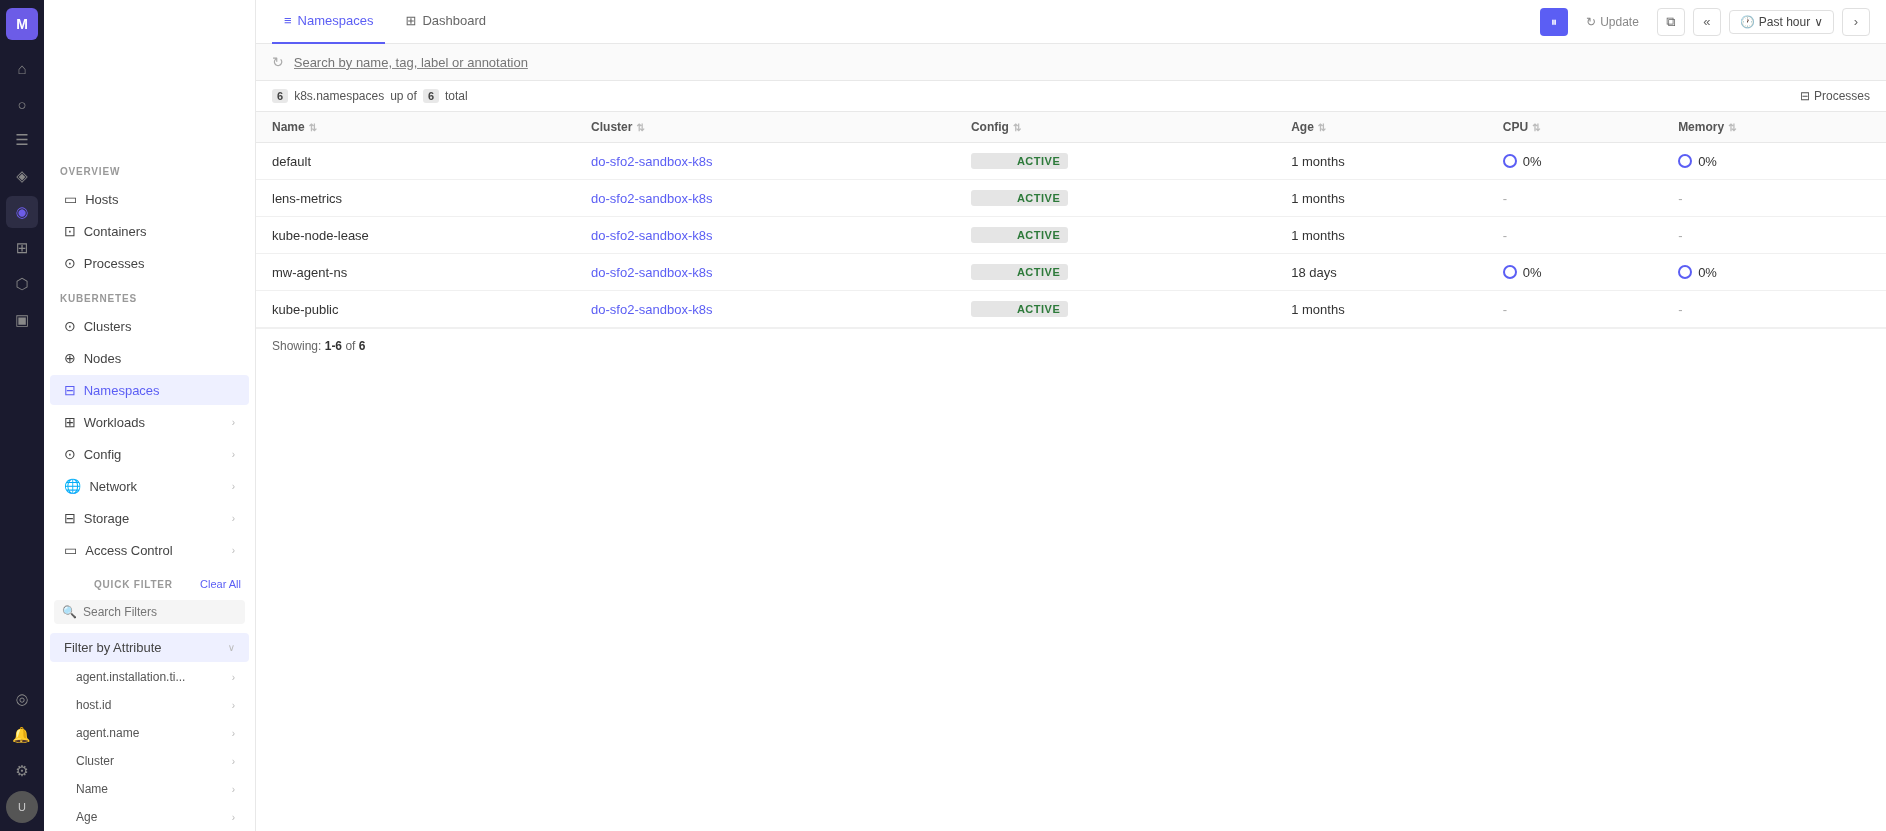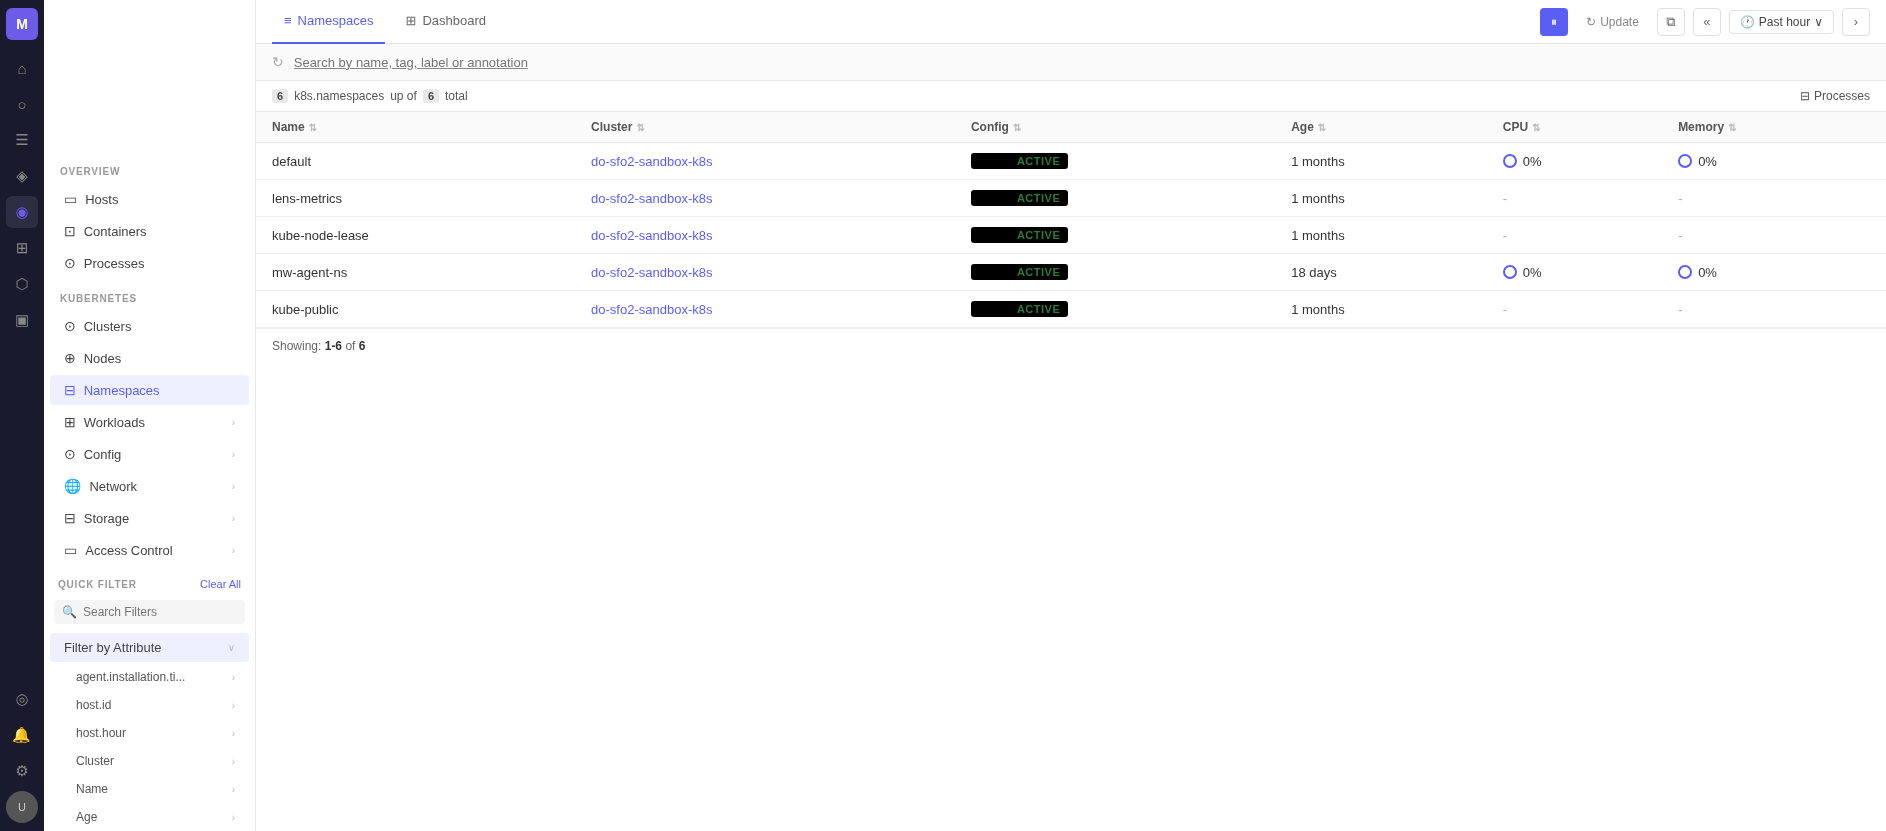--- a/index.html
+++ b/index.html
@@ -76,20 +76,21 @@
       align-items: center;
       justify-content: space-between;
       padding: 12px 14px 6px;
     }
     .quick-filter-header .label {
       font-size: 10px;
       font-weight: 700;
       color: #999;
       letter-spacing: 0.8px;
       text-transform: uppercase;
+      margin-left: 36px;
     }
     .quick-filter-header .clear-all {
       font-size: 11px;
       color: #5b5ef4;
       cursor: pointer;
     }
     .search-filters-input {
       margin: 4px 10px 8px;
       display: flex;
       align-items: center;
@@ -292,21 +293,21 @@
     }
     td.cluster-cell { color: #5b5ef4; cursor: pointer; }
     .phase-badge {
       display: inline-block;
       padding: 2px 8px;
       border-radius: 3px;
       font-size: 11px;
       font-weight: 600;
       letter-spacing: 0.5px;
     }
-    .phase-active { background: #000000; color: #2d7a3a; padding-left: 46px; }
+    .phase-active { background: #e5e5e5; color: #2d7a3a; padding-left: 46px; }
     .cpu-cell, .mem-cell {
       display: flex;
       align-items: center;
       gap: 6px;
     }
     .usage-ring {
       width: 14px; height: 14px;
       border-radius: 50%;
       border: 2px solid #ddd;
       flex-shrink: 0;
@@ -409,21 +410,21 @@
   </div>
   <div class="filter-sub-item">
     <span>agent.installation.ti...</span>
     <span class="chevron">›</span>
   </div>
   <div class="filter-sub-item">
     <span>host.id</span>
     <span class="chevron">›</span>
   </div>
   <div class="filter-sub-item">
-    <span>host.hour</span>
+    <span>agent.name</span>
     <span class="chevron">›</span>
   </div>
   <div class="filter-sub-item">
     <span>Cluster</span>
     <span class="chevron">›</span>
   </div>
   <div class="filter-sub-item">
     <span>Name</span>
     <span class="chevron">›</span>
   </div>

